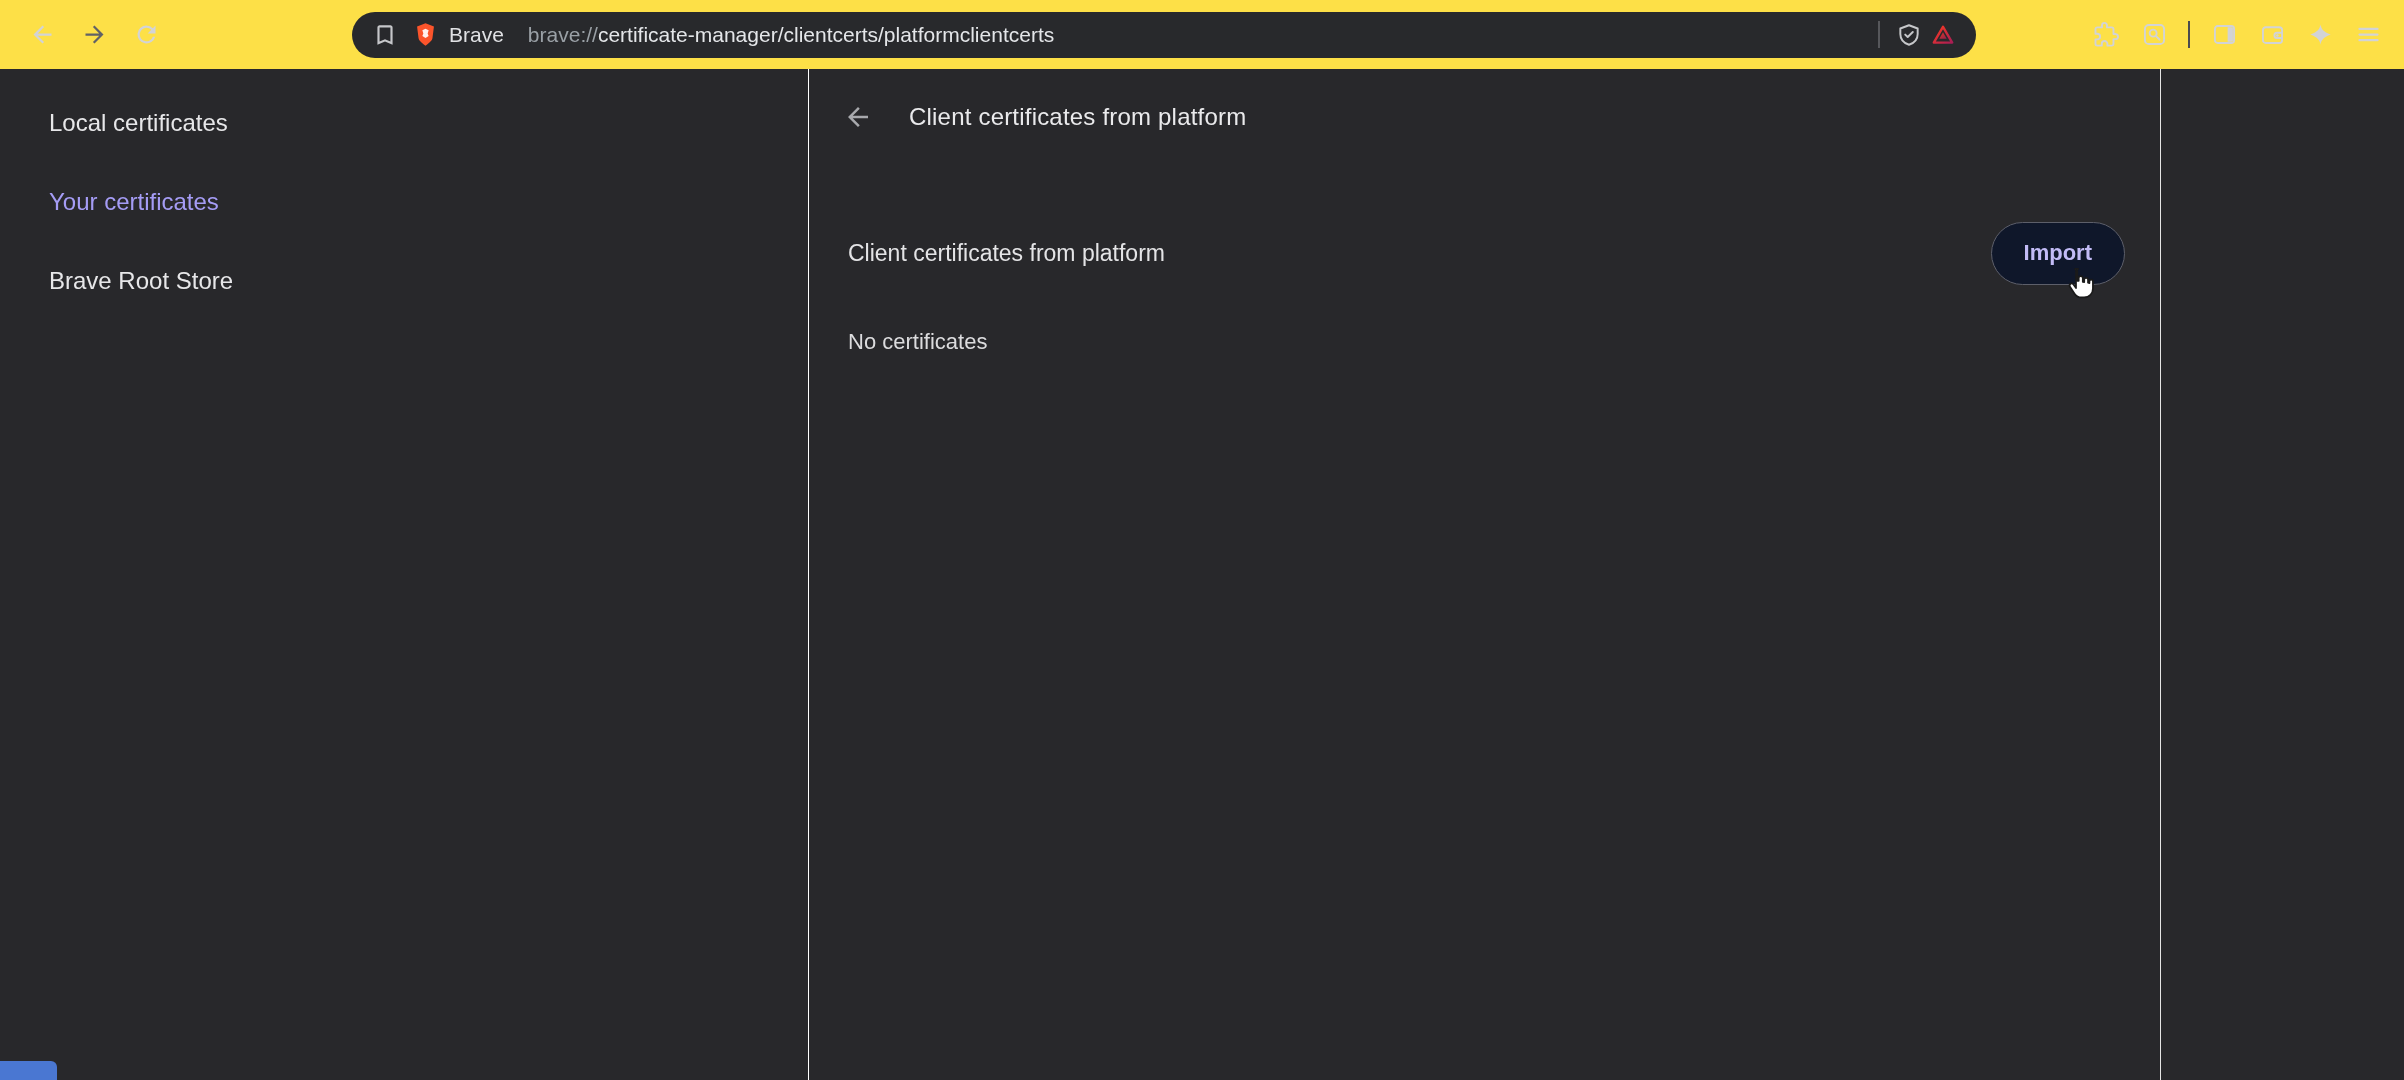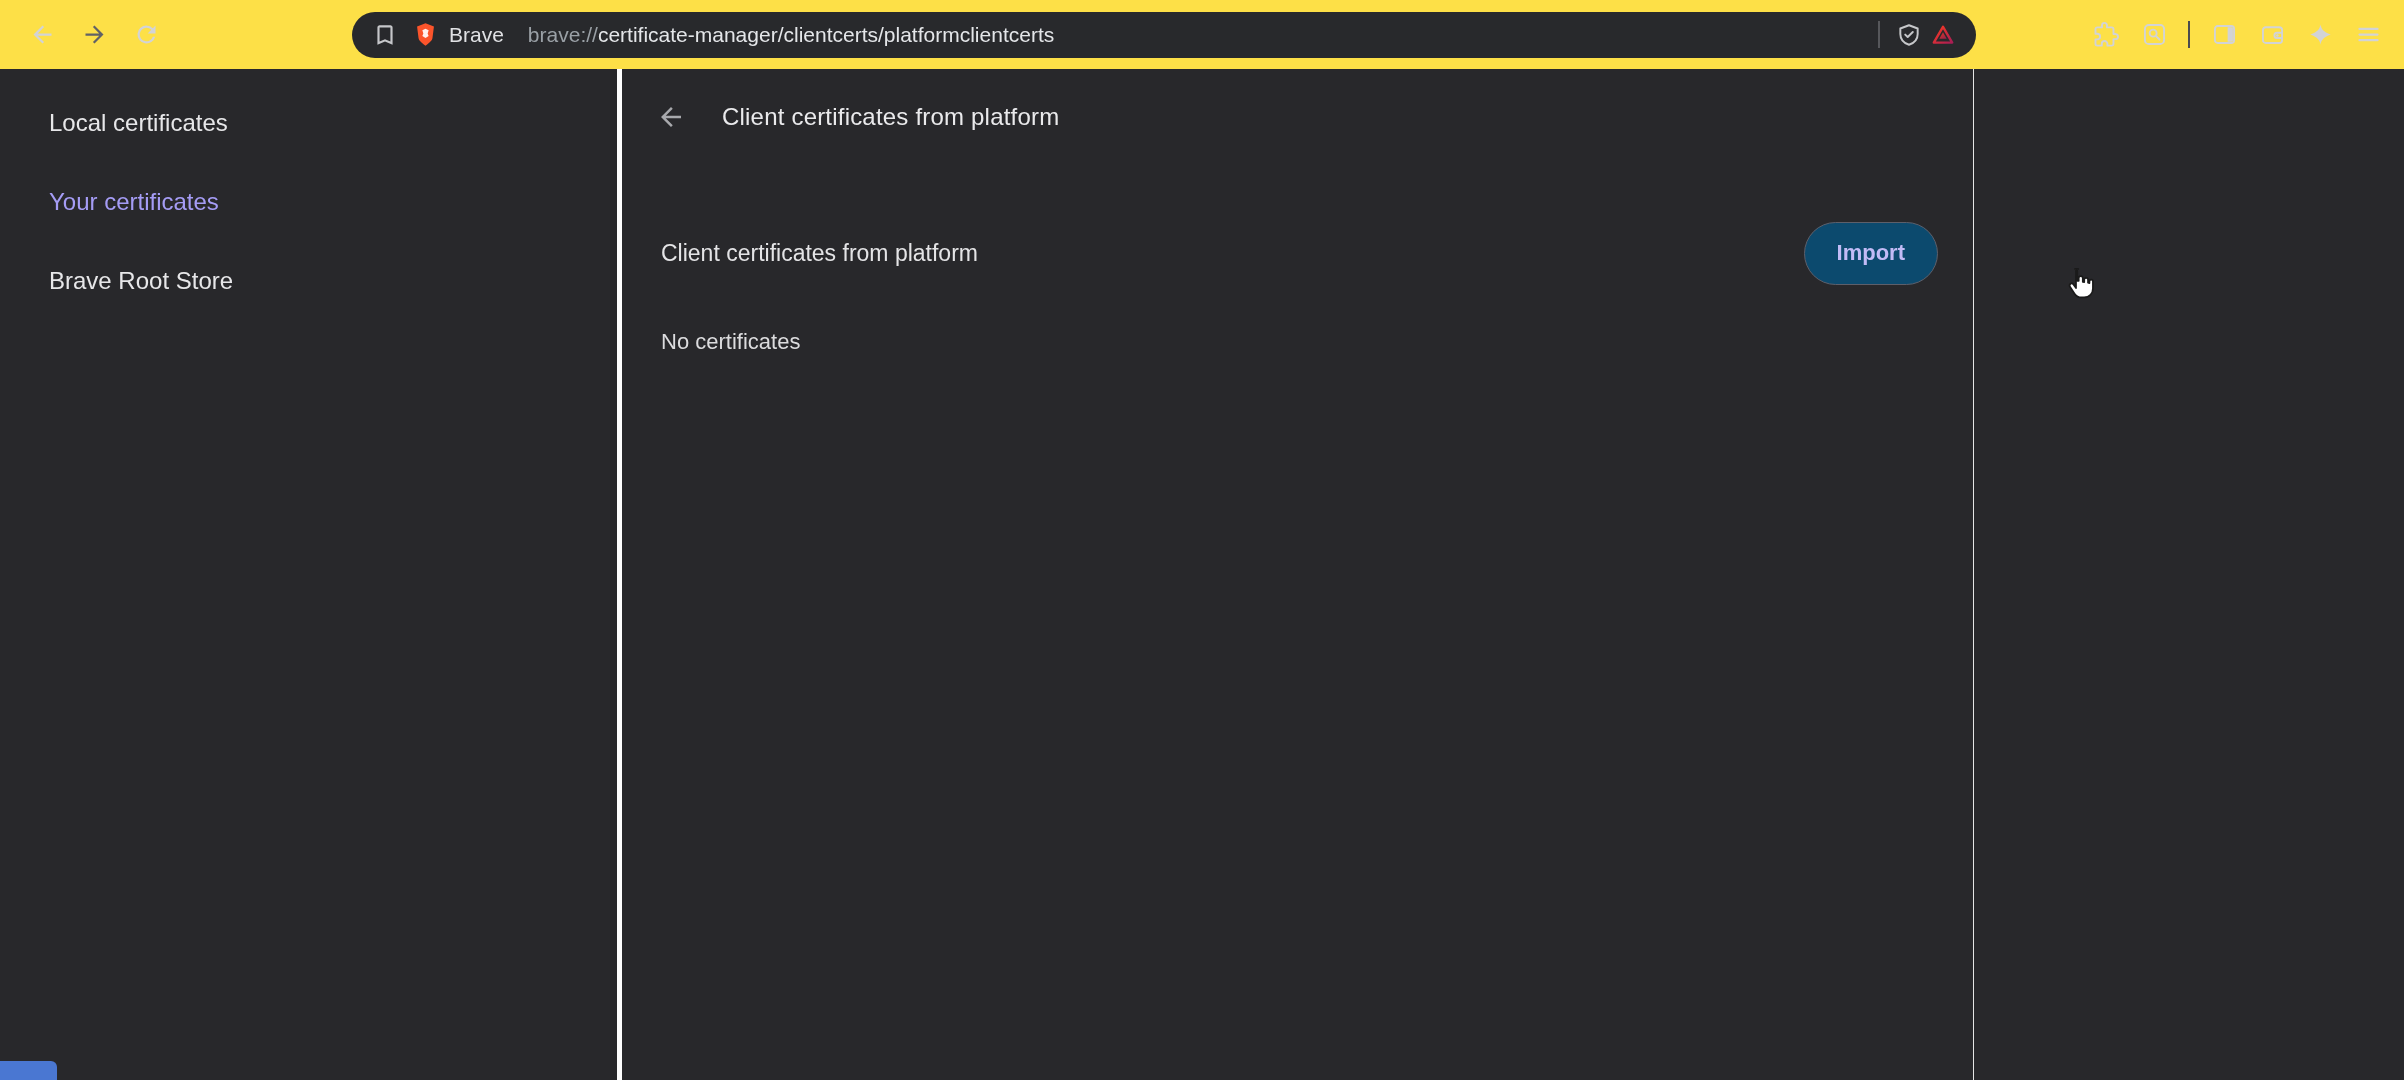--- a/index.html
+++ b/index.html
@@ -38,21 +38,21 @@
   .ob-sep{ width:2px; height:27px; background:#56575b; margin:0 12px; flex:0 0 auto; }
 
   .tb-right{ display:flex; align-items:center; gap:4px; flex:0 0 auto; }
   .tb-sep{ width:2px; height:27px; background:#4a4b4f; margin:0 8px; }
 
   
   .content{
     position:absolute; top:69px; left:0; width:2404px; bottom:0;
     background:#28282b; display:flex;
   }
-  .sidebar{ width:622px; flex:0 0 auto; border-right:5px solid #ffffff; padding-top:24px; }
+  .sidebar{ width:809px; flex:0 0 auto; border-right:1px solid #ffffff; padding-top:24px; }
   .nav-item{
     height:60px; line-height:60px; padding-left:49px; margin-bottom:19px;
     font-size:24px; color:#e7e7e9; cursor:pointer; border-radius:0 30px 30px 0;
   }
   .nav-item.active{ color:#a59cf5; }
 
   .main{ width:1352px; flex:0 0 auto; border-right:1px solid #e5e5e5; position:relative; }
   .subpage-header{ display:flex; align-items:center; height:96px; padding-left:27px; }
   .back-circle{
     width:44px; height:44px; border:none; background:transparent; border-radius:50%;
@@ -62,21 +62,21 @@
   .back-circle svg{ width:30px; height:30px; }
   .page-title{ font-size:24px; font-weight:400; color:#eaeaec; letter-spacing:.2px; }
 
   .section-row{
     display:flex; align-items:center; justify-content:space-between;
     margin-top:55px; padding:0 35px 0 39px; height:66px;
   }
   .section-title{ font-size:23px; color:#e4e4e6; }
   .import-btn{
     height:63px; padding:0 32px; border-radius:32px;
-    border:1px solid #5d5f6a; background:#0c4a6e; color:#c2bbf6;
+    border:1px solid #5d5f6a; background:#0f172a; color:#c2bbf6;
     font-size:22px; font-weight:600; font-family:"Liberation Sans", sans-serif;
     cursor:pointer;
   }
   .empty-text{ margin-top:43px; padding-left:39px; font-size:22px; color:#dcdcde; }
 
   
   .status-bubble{
     position:absolute; left:0; bottom:0; width:57px; height:19px;
     background:#4a77d2; border-top-right-radius:6px;
   }

